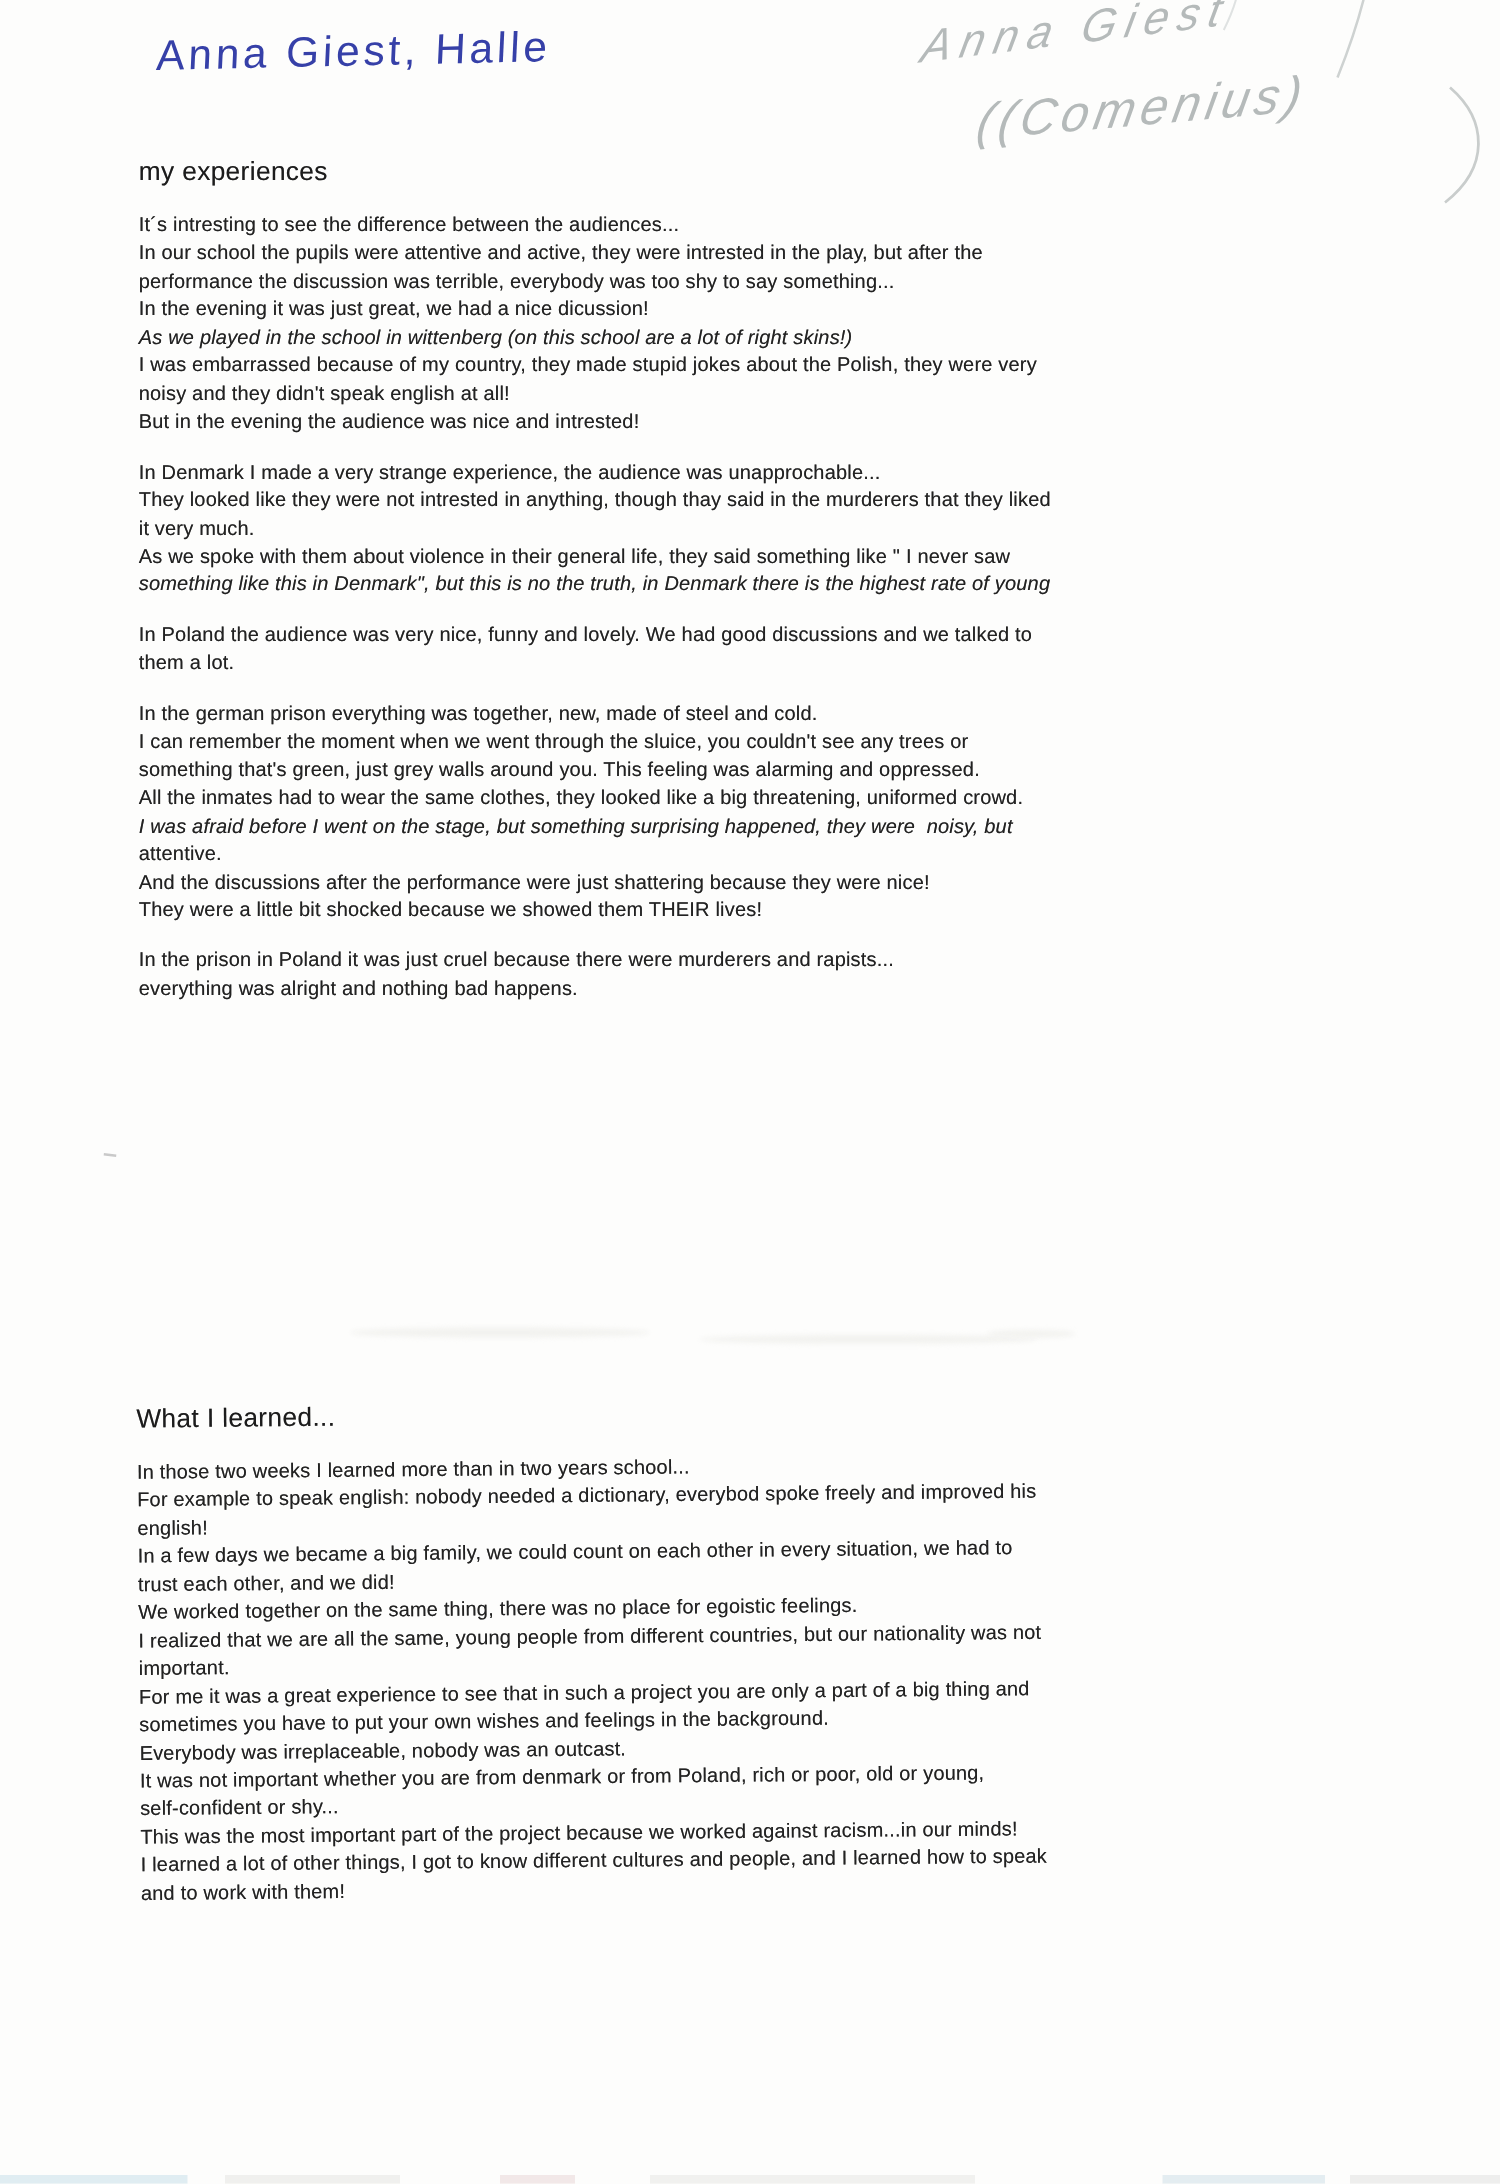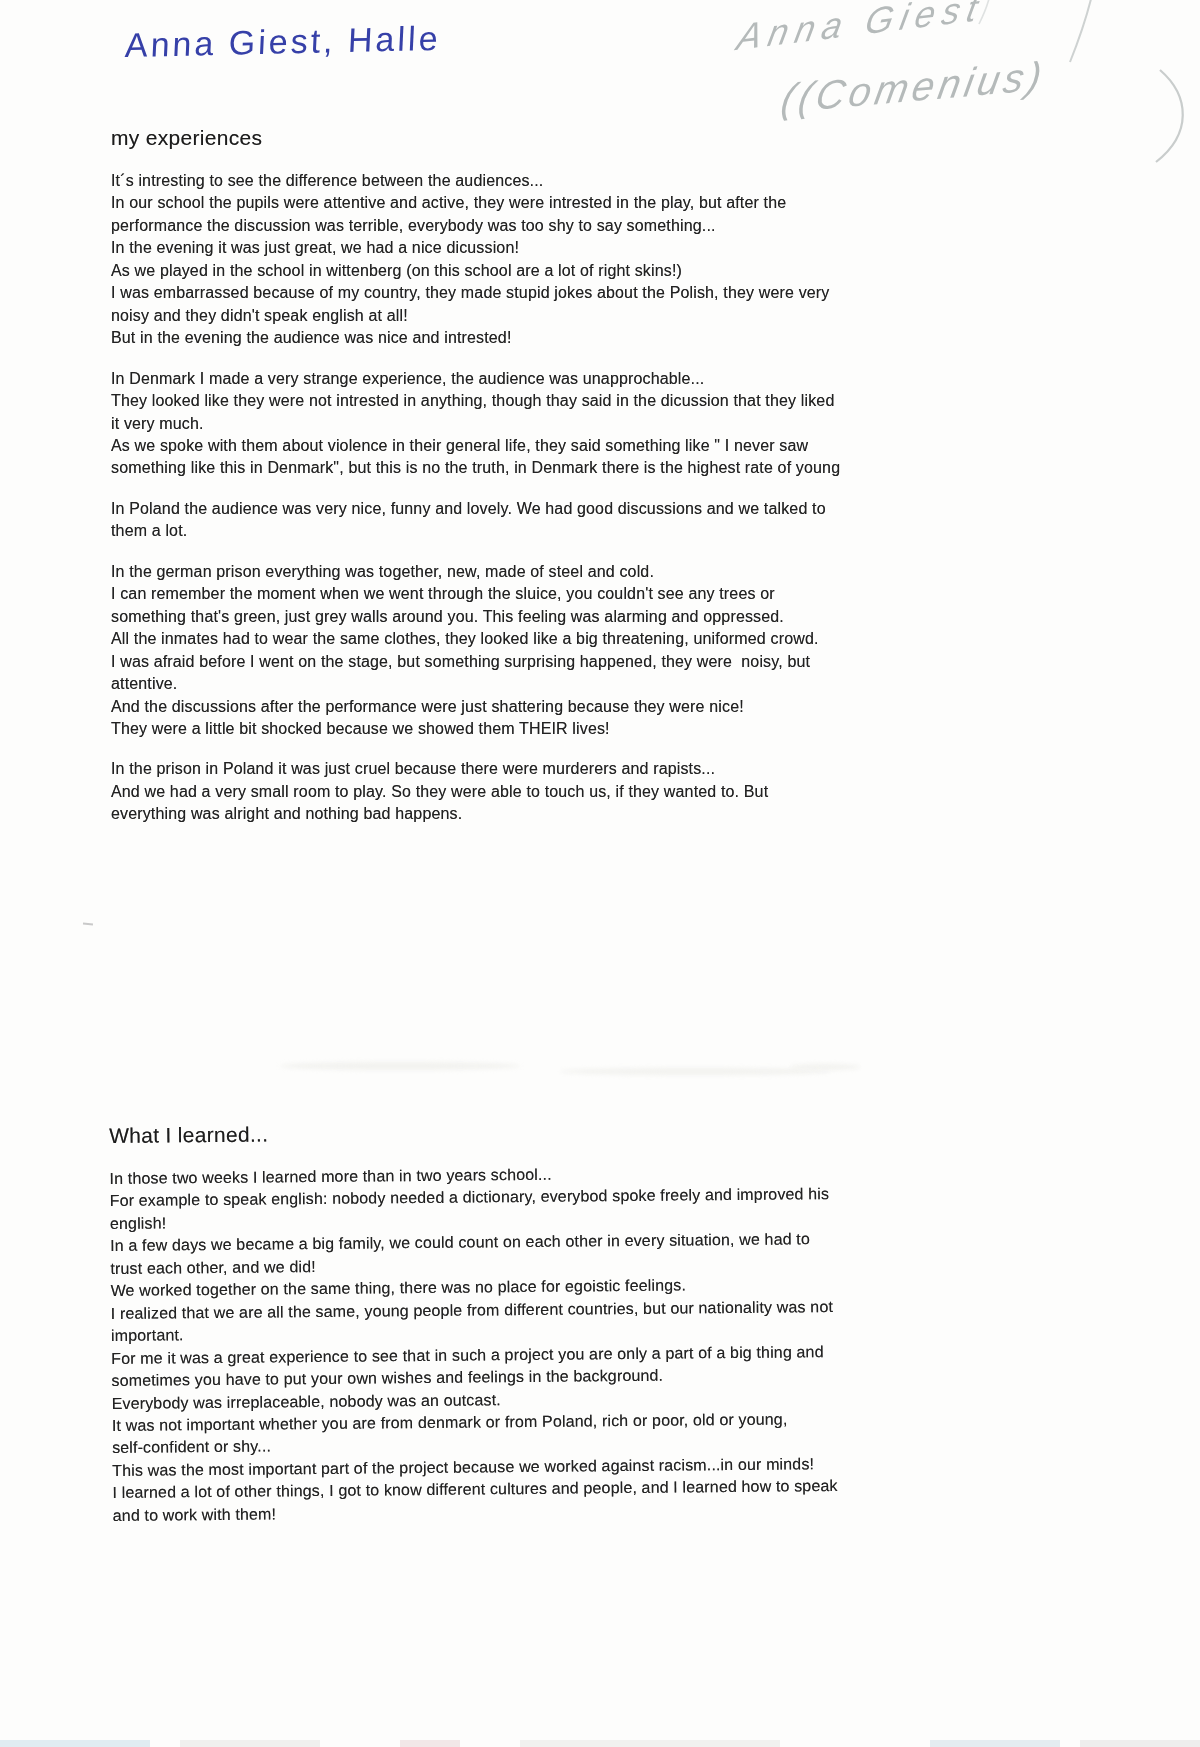--- a/index.html
+++ b/index.html
@@ -47,21 +47,21 @@
     text-shadow: 0 0 0.5px rgba(0,0,0,0.45);
   }
   .sec-body { margin-top: 18px; }
   .para { margin: 0 0 18px 0; }
   .line {
     font-size: 16px; line-height: 22.45px;
     color: #222; white-space: pre;
     letter-spacing: 0.15px;
     text-shadow: 0 0 0.5px rgba(0,0,0,0.5);
   }
-  .line.it { }
+  .line.it { font-style: italic; }
   
   .artifact { position: absolute; pointer-events: none; }
   .dash-mark { left: 83px; top: 923px; width: 10px; height: 2px;
     background: #c9c9c9; transform: rotate(6deg); }
   .smudge { border-radius: 50%; filter: blur(2px); background: #f2f2ef; }
   .smudge.s1 { left: 280px; top: 1062px; width: 240px; height: 8px; }
   .smudge.s2 { left: 560px; top: 1068px; width: 270px; height: 7px; }
   .smudge.s3 { left: 790px; top: 1064px; width: 70px; height: 6px; }
   .edge-seg { bottom: 0; height: 7px; opacity: 0.8; }
   .e1 { left: 0; width: 150px; background: #d8e9ef; }
@@ -94,42 +94,41 @@
         <div class="line">In our school the pupils were attentive and active, they were intrested in the play, but after the</div>
         <div class="line">performance the discussion was terrible, everybody was too shy to say something...</div>
         <div class="line">In the evening it was just great, we had a nice dicussion!</div>
         <div class="line it">As we played in the school in wittenberg (on this school are a lot of right skins!)</div>
         <div class="line">I was embarrassed because of my country, they made stupid jokes about the Polish, they were very</div>
         <div class="line">noisy and they didn't speak english at all!</div>
         <div class="line">But in the evening the audience was nice and intrested!</div>
       </div>
       <div class="para">
         <div class="line">In Denmark I made a very strange experience, the audience was unapprochable...</div>
-        <div class="line">They looked like they were not intrested in anything, though thay said in the dicussion that they liked</div>
+        <div class="line">They looked like they were not intrested in anything, though thay said in the murderers that they liked</div>
         <div class="line">it very much.</div>
         <div class="line">As we spoke with them about violence in their general life, they said something like " I never saw</div>
         <div class="line it">something like this in Denmark", but this is no the truth, in Denmark there is the highest rate of young</div>
       </div>
       <div class="para">
         <div class="line">In Poland the audience was very nice, funny and lovely. We had good discussions and we talked to</div>
         <div class="line">them a lot.</div>
       </div>
       <div class="para">
         <div class="line">In the german prison everything was together, new, made of steel and cold.</div>
         <div class="line">I can remember the moment when we went through the sluice, you couldn't see any trees or</div>
         <div class="line">something that's green, just grey walls around you. This feeling was alarming and oppressed.</div>
         <div class="line">All the inmates had to wear the same clothes, they looked like a big threatening, uniformed crowd.</div>
         <div class="line it">I was afraid before I went on the stage, but something surprising happened, they were  noisy, but</div>
         <div class="line">attentive.</div>
         <div class="line">And the discussions after the performance were just shattering because they were nice!</div>
         <div class="line">They were a little bit shocked because we showed them THEIR lives!</div>
       </div>
       <div class="para">
         <div class="line">In the prison in Poland it was just cruel because there were murderers and rapists...</div>
-        <div class="line">And we had a very small room to play. So they were able to touch us, if they wanted to. But</div>
         <div class="line">everything was alright and nothing bad happens.</div>
       </div>
     </div>
 </div>
 
 <div id="section-1" class="doc-section">
   <div class="sec-heading">What I learned...</div>
   <div class="sec-body">
       <div class="para">
         <div class="line">In those two weeks I learned more than in two years school...</div>

